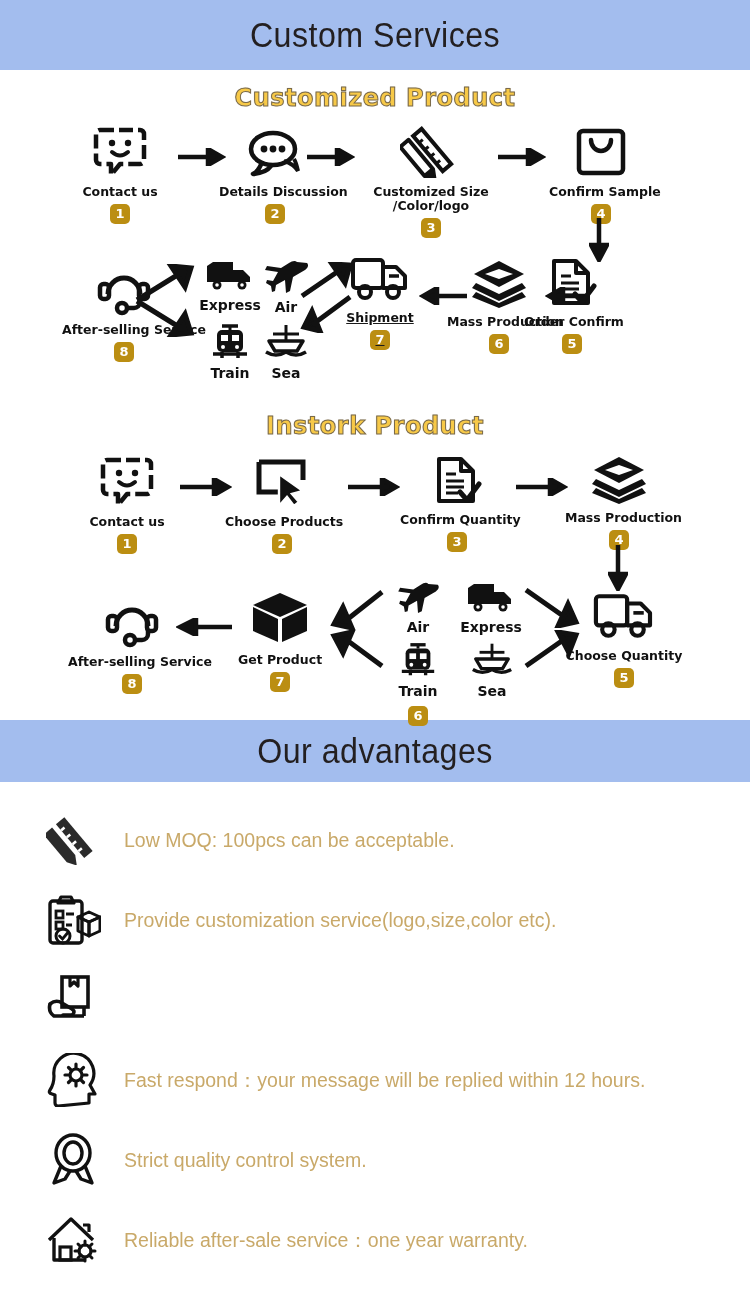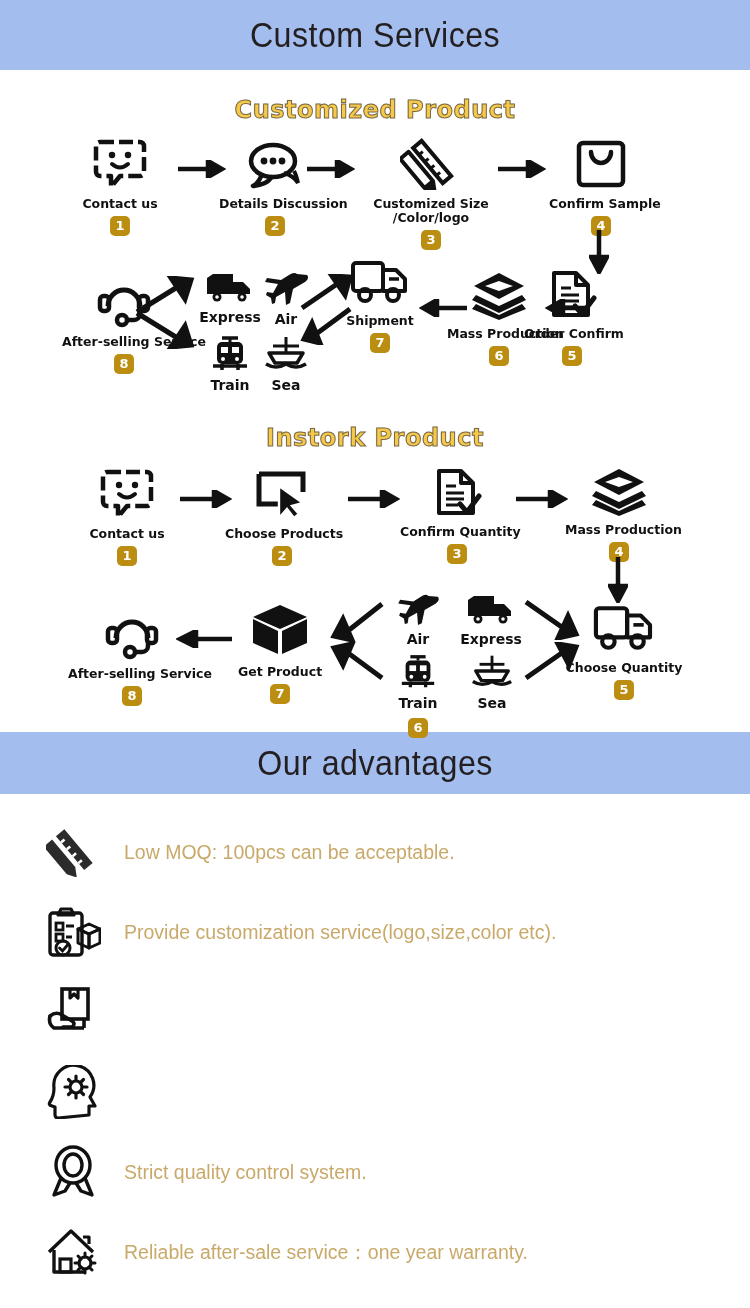--- a/index.html
+++ b/index.html
@@ -35,21 +35,21 @@
   .section-heading{
     text-align:center;
     font-family:"DejaVu Sans", sans-serif;
     font-size:24px;
     font-weight:bold;
     color:#f7c948;
     letter-spacing:.5px;
     -webkit-text-stroke:1px #7a6a4a;
     text-shadow:1px 1px 0 #ffffff, 0 0 1px #6b5a38;
   }
-  #heading-customized{ margin-top:26px; }
+  #heading-customized{ margin-top:14px; }
   #heading-instork{ margin-top:4px; }
 
   
   .flow{ position:relative; width:750px; }
   #flow-custom{ height:296px; }
   #flow-instock{ height:280px; }
 
   .node{ position:absolute; text-align:center; }
   .node .ico{ display:block; margin:0 auto; }
   .node .lbl{
@@ -273,21 +273,21 @@
     <svg width="56" height="38" viewBox="0 0 56 38">
         <path d="M2 34 L40 8 M32 2 l18 1 l-5 18 z" stroke="#111" stroke-width="5" fill="#111"></path>
       </svg>
   </div>
   <div class="arrow" style="left:300px; top:183px;">
     <svg width="56" height="38" viewBox="0 0 56 38">
         <path d="M50 2 L12 30 M20 36 l-16 -4 l8 -16 z" stroke="#111" stroke-width="5" fill="#111"></path>
       </svg>
   </div>
 
-  <div class="node" style="left:334px; top:133px; width:92px;">
+  <div class="node" style="left:334px; top:142px; width:92px;text-decoration:underline;">
     <span class="ico">
       <svg width="62" height="50" viewBox="0 0 62 50">
         <rect x="4" y="6" width="30" height="28" rx="3" fill="none" stroke="#111" stroke-width="4"></rect>
         <path d="M34 13 h13 l9 9 v12 h-22 z" fill="none" stroke="#111" stroke-width="4" stroke-linejoin="round"></path>
         <path d="M40 22 h10" stroke="#111" stroke-width="3.5"></path>
         <circle cx="16" cy="38" r="6" fill="none" stroke="#111" stroke-width="4"></circle>
         <circle cx="44" cy="38" r="6" fill="none" stroke="#111" stroke-width="4"></circle>
       </svg>
     </span>
     <span class="lbl">Shipment</span>
@@ -593,20 +593,21 @@
             <path d="M29 29 v4"></path>
           <path d="M18 22 h4"></path>
             <path d="M36 22 h4"></path>
           <path d="M21.5 14.5 l3 3"></path>
             <path d="M33.5 26.5 l3 3"></path>
           <path d="M36.5 14.5 l-3 3"></path>
             <path d="M24.5 26.5 l-3 3"></path>
         </g>
       </svg>
     </span>
+    <span class="adv-text">Fast respond：your message will be replied within 12 hours.</span>
   </div>
 
   <div class="adv-row">
     <span class="adv-ico">
       <svg width="50" height="54" viewBox="0 0 50 54">
         <ellipse cx="25" cy="20" rx="17" ry="18" fill="none" stroke="#111" stroke-width="3.4"></ellipse>
         <ellipse cx="25" cy="20" rx="9" ry="11" fill="none" stroke="#111" stroke-width="3.4"></ellipse>
         <path d="M13 33 L6 50 L17 46 L22 38" fill="none" stroke="#111" stroke-width="3.4" stroke-linejoin="round"></path>
         <path d="M37 33 L44 50 L33 46 L28 38" fill="none" stroke="#111" stroke-width="3.4" stroke-linejoin="round"></path>
       </svg>

